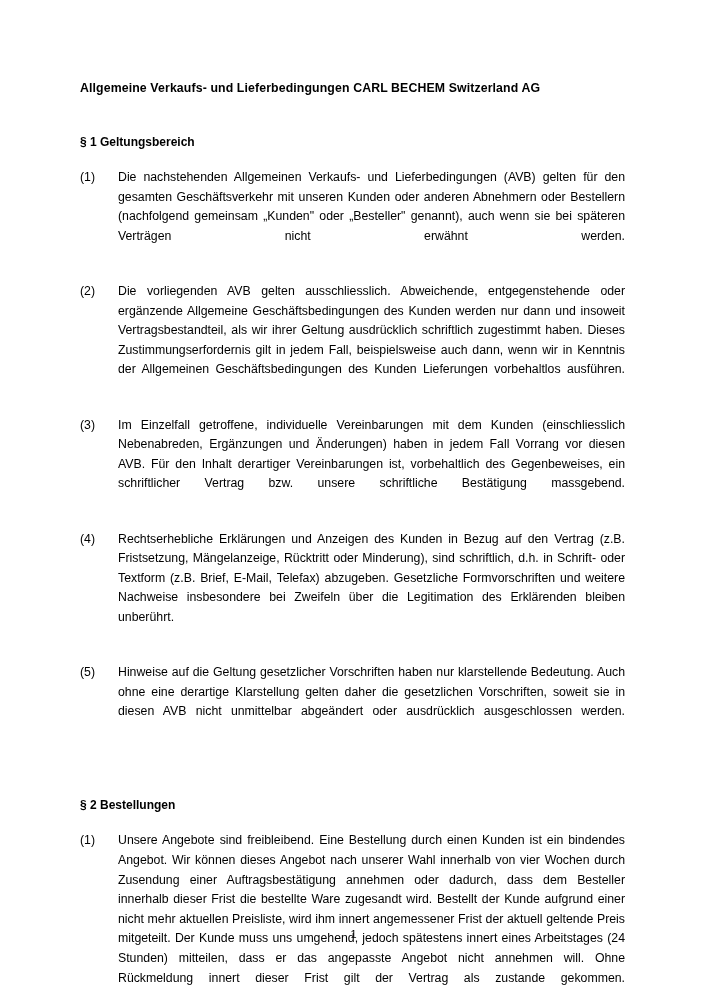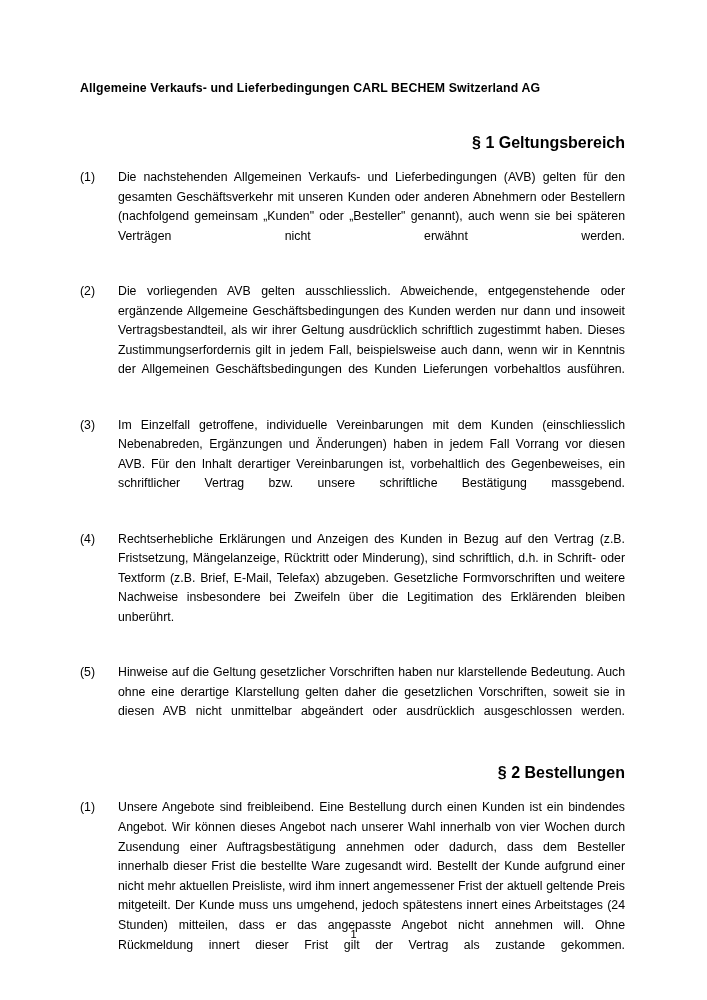--- a/index.html
+++ b/index.html
@@ -36,28 +36,28 @@
 
   .doc-title {
     font-size: 12.3px;
     line-height: 17px;
     text-align: left;
     margin: 0 0 37px 0;
     letter-spacing: 0.01em;
   }
 
   .section-heading {
-    font-size: 16px;
+    font-size: 12px;
     line-height: 17px;
     margin: 0 0 17px 0;
-    text-align: right;
+    text-align: left;
   }
 
   .section-2-heading {
-    margin-top: 23px;
+    margin-top: 56px;
   }
 
   
   .clause {
     position: relative;
     padding-left: 38px;
     font-size: 12.3px;
     line-height: 19.6px;
     text-align: justify;
     text-justify: inter-word;

